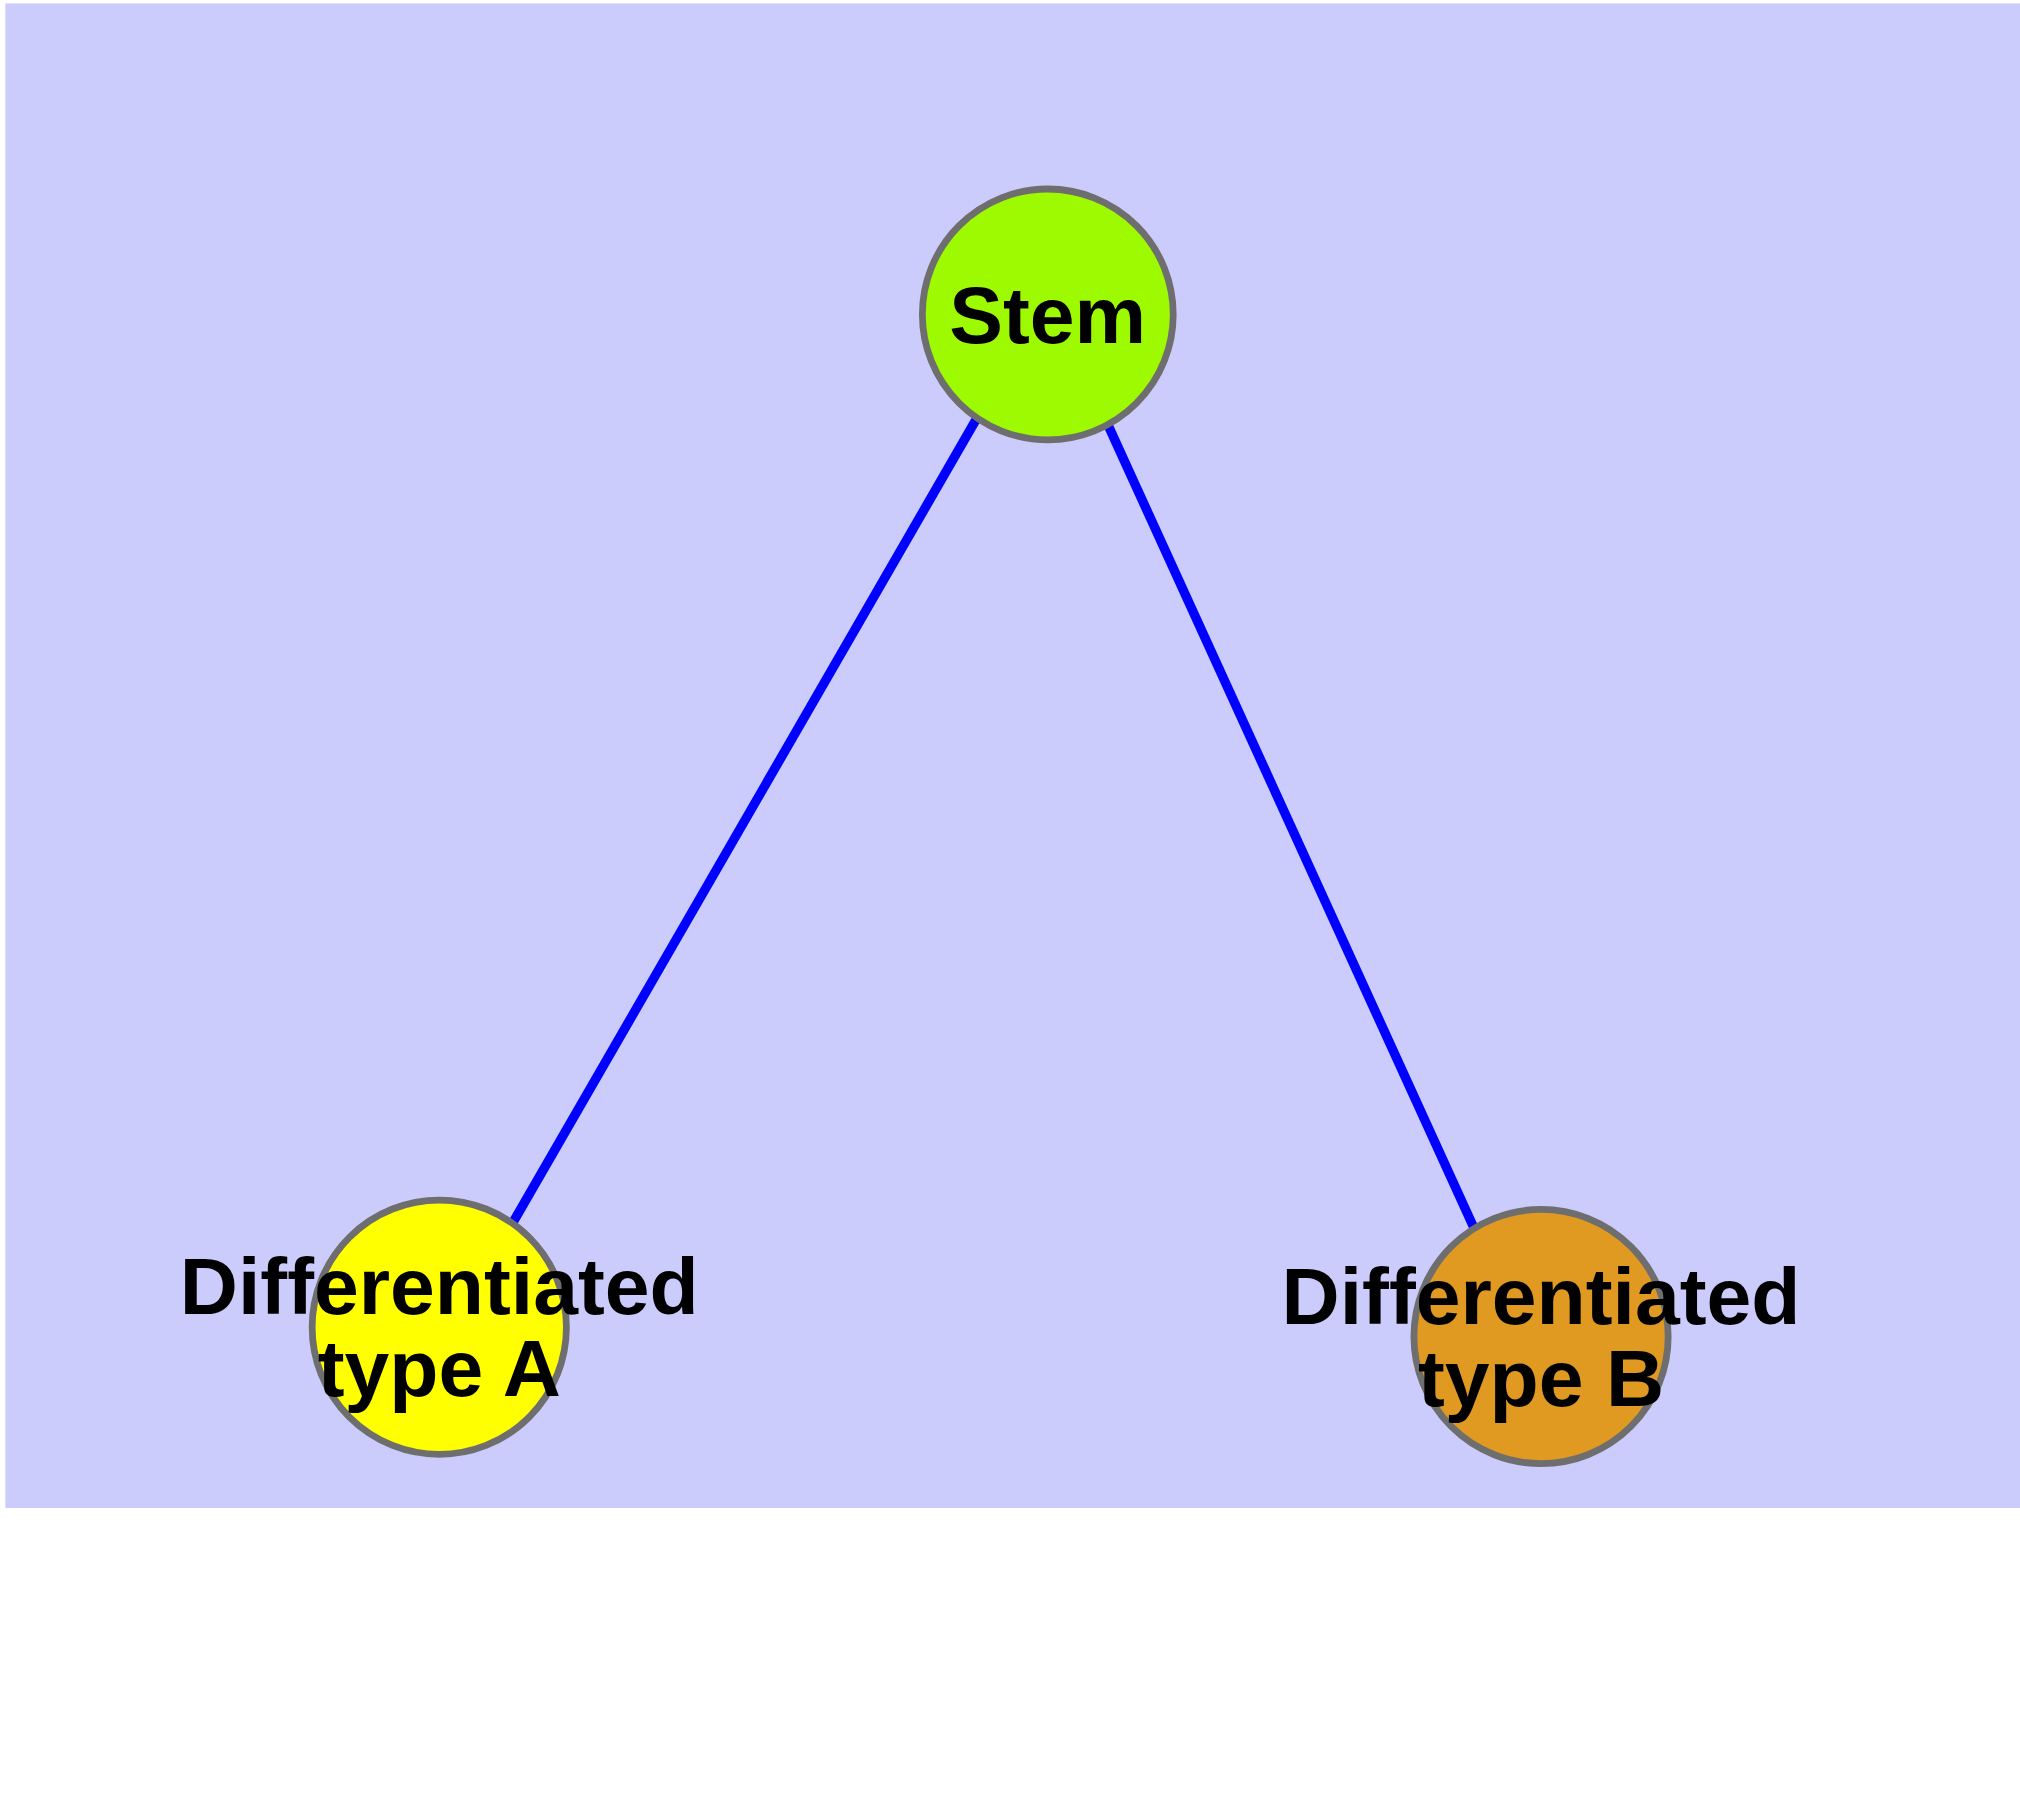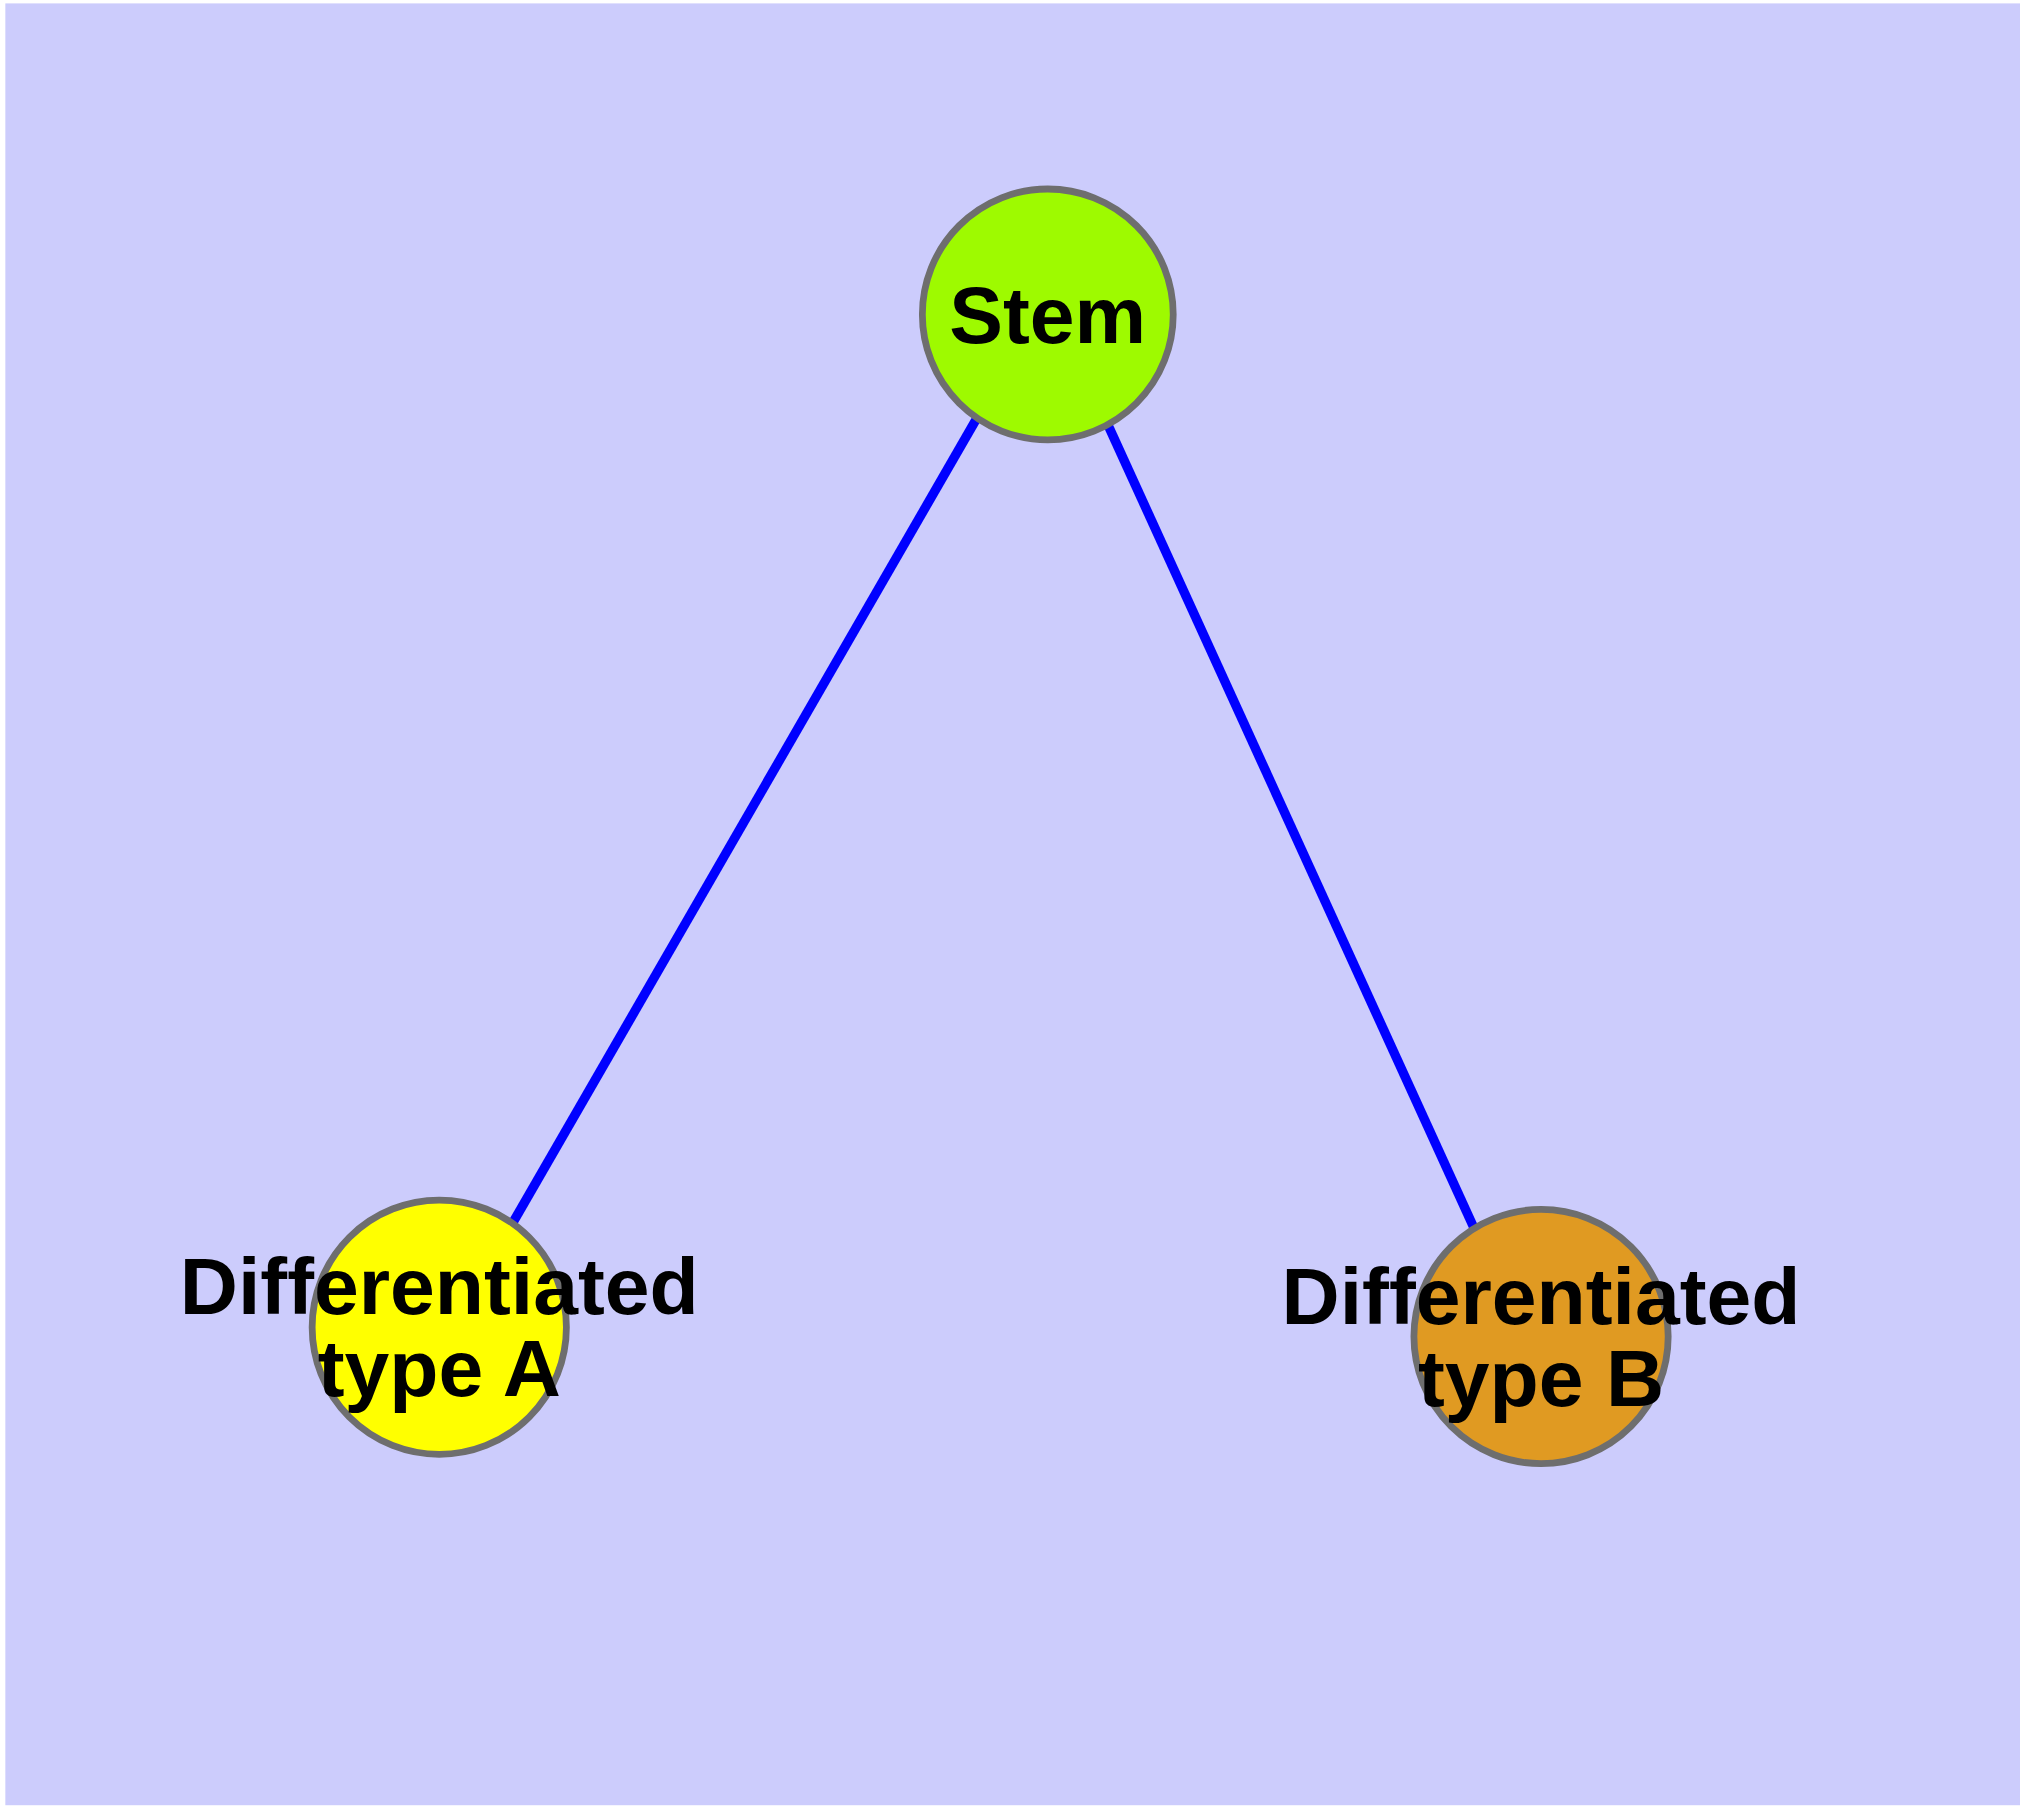--- a/index.html
+++ b/index.html
@@ -28,21 +28,21 @@
     text-anchor: middle;
     dominant-baseline: alphabetic;
     paint-order: normal;
     pointer-events: none;
     user-select: none;
   }
 </style>
 </head>
 <body>
 
-<div id="canvas-root" style="width: 2021px; height: 1812px; background: rgb(255, 255, 255);">
+<div id="canvas-root" style="width: 2021px; height: 1508px; background: rgb(255, 255, 255);">
   <svg id="graph-svg" viewBox="0 0 2384 2138" xmlns="http://www.w3.org/2000/svg" style="width: 2021px; height: 1812px;">
 
     <rect id="plot-bg" x="6" y="4" width="2378" height="2126" fill="#ccccfc"></rect>
 
     <g id="edges-layer">
       <line id="edge-0" x1="1152" y1="494" x2="604" y2="1444" stroke="#0000ff" stroke-width="11" stroke-linecap="butt"></line>
       <line id="edge-1" x1="1305" y1="497" x2="1738" y2="1447" stroke="#0000ff" stroke-width="11" stroke-linecap="butt"></line>
     </g>
 
     <g id="nodes-layer">

